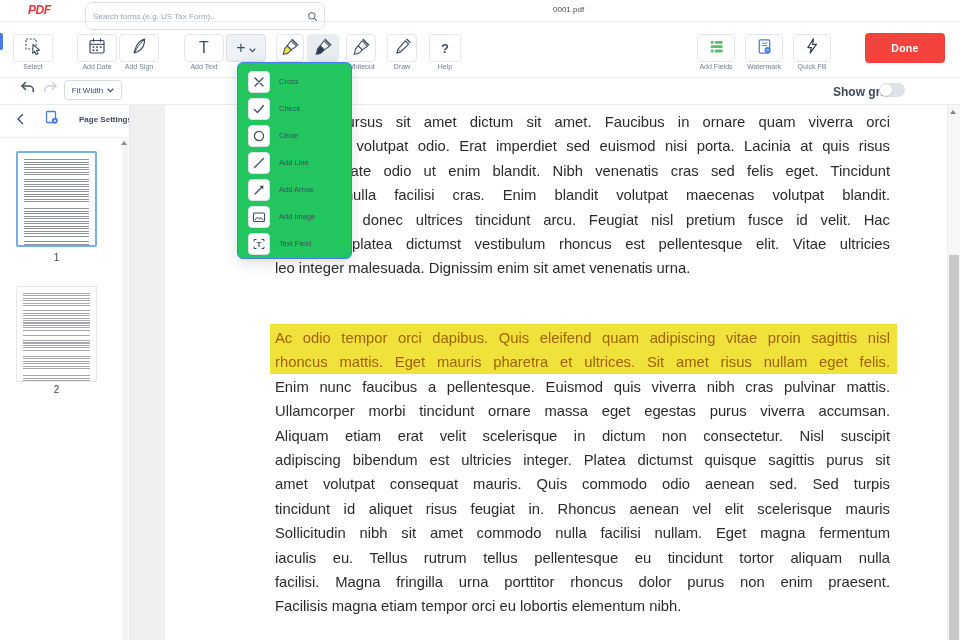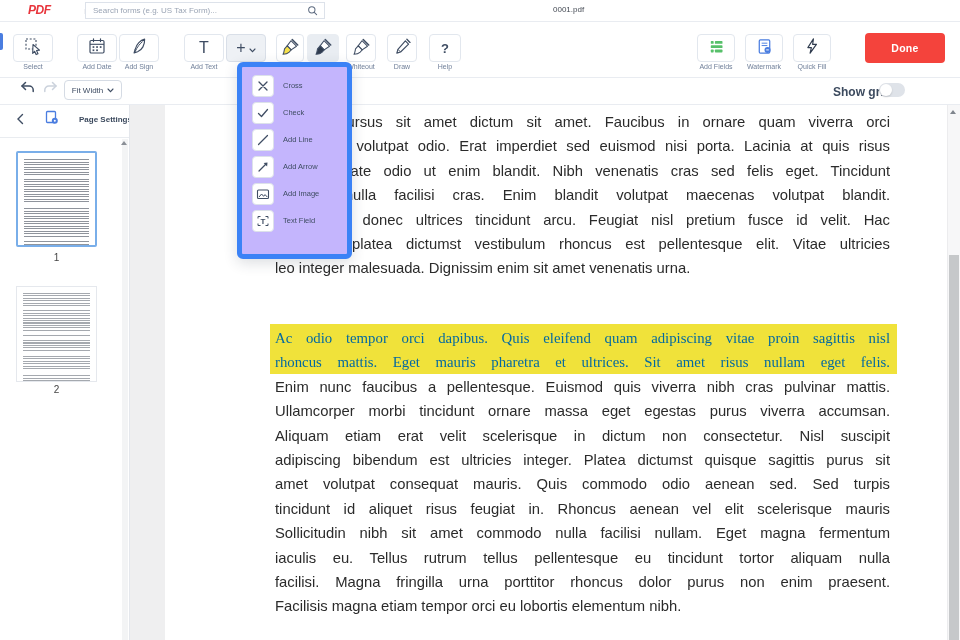--- a/index.html
+++ b/index.html
@@ -6,21 +6,21 @@
   body { font-family:"Liberation Sans", sans-serif; background:#fff; }
   .app { position:relative; width:960px; height:640px; overflow:hidden; background:#fff; }
   .abs { position:absolute; }
   .hline { position:absolute; left:0; width:960px; height:1px; background:#e9ecf1; }
   .vline { position:absolute; width:1px; background:#e4e7ec; }
 
   
   .logo { left:28px; top:3px; display:flex; align-items:baseline; cursor:pointer;gap:33px; }
   .logo-pdf { color:#e8353c; font-weight:800; font-style:italic; font-size:12px; letter-spacing:-0.5px; }
   .logo-liner { color:#3a4556; font-weight:700; font-size:6.5px; margin-left:1px; }
-  .search-box { left:85px; top:2px; width:240px; height:17px; border:1px solid #dde2ea; border-radius:0; background:#fff; display:flex; align-items:center; }
+  .search-box { left:85px; top:2px; width:240px; height:28px; border:1px solid #dde2ea; border-radius:7px; background:#fff; display:flex; align-items:center; }
   .search-input { border:0; outline:0; flex:1; font-size:8px; color:#3c4a5e; padding-left:7px; font-family:"Liberation Sans",sans-serif; background:transparent; }
   .search-input::placeholder { color:#9aa4b4; }
   .doc-title { left:553px; top:5px; font-size:8px; color:#454b55; }
 
   
   .tbtn { position:absolute; top:34px; height:28px; background:#fff; border:1px solid #e2e7ee; border-radius:4px; display:flex; align-items:center; justify-content:center; cursor:pointer; }
   .tbtn.active { background:#e9edf2; border-color:#e9edf2; }
   .tbtn.subtle { background:#eef1f5; border-color:#d9dfe8; }
   .tlabel { position:absolute; top:63px; font-size:7px; color:#71809a; width:64px; text-align:center; }
   .glyphT { font-size:16px; font-weight:500; color:#3f4d63; }
@@ -32,37 +32,37 @@
   
   .undo-btn { left:18px; top:81px; width:20px; height:18px; display:flex; align-items:center; justify-content:center; cursor:pointer; }
   .redo-btn { left:40px; top:81px; width:20px; height:18px; display:flex; align-items:center; justify-content:center; cursor:pointer; }
   .fitw { left:64px; top:80px; width:58px; height:20px; border:1px solid #d5dbe4; border-radius:4px; display:flex; align-items:center; justify-content:center; gap:4px; font-size:8px; color:#3f4d63; cursor:pointer; background:#fff; }
   .hint { left:130px; top:102px; font-size:8px; color:#97a1b2; white-space:nowrap; }
   .showgrid-label { left:833px; top:85px; font-size:12px; font-weight:700; color:#3c4a5e; }
   .toggle { left:879px; top:83px; width:26px; height:14px; background:#dfe3e9; border-radius:7px; cursor:pointer; }
   .toggle .knob { position:absolute; left:1px; top:1px; width:12px; height:12px; border-radius:50%; background:#fff; box-shadow:0 1px 2px rgba(0,0,0,.15); }
 
   
-  .menu { left:237px; top:62px; width:115px; height:197px; background:#c4b5fd; border:5px solid #3b82f6; border-radius:6px; box-shadow:0 4px 14px rgba(40,50,70,.16); z-index:50; padding-top:5px; }
+  .menu { left:237px; top:62px; width:115px; height:197px; background:#22c55e; border:1px solid #3b82f6; border-radius:6px; box-shadow:0 4px 14px rgba(40,50,70,.16); z-index:50; padding-top:5px; }
   .menu-item { height:27px; display:flex; align-items:center; cursor:pointer; }
   .mi-icon { width:22px; height:22px; border:1px solid #dce1ea; border-radius:4px; margin-left:10px; display:flex; align-items:center; justify-content:center; background:#fff; }
   .mi-label { margin-left:9px; font-size:7.5px; color:#3f4d63; }
   .thumb { background:#fff; cursor:pointer; padding:6px 6px; overflow:hidden; }
   .thumb.sel { border:2px solid #79aee9; border-radius:2px; }
   .thumb.unsel { border:1px solid #dfe3e9; }
   .mini-par { width:100%; margin-bottom:4px; background:repeating-linear-gradient(to bottom,#8f949c 0px,#8f949c 1px,transparent 1px,transparent 2.5px); }
   .pagenum { width:81px; text-align:center; font-size:10px; color:#444; }
 
   
   .canvas { left:130px; top:105px; width:830px; height:535px; background:#efeff0; }
   .pdf-page { position:absolute; left:35px; top:0; width:783px; height:535px; background:#fff; }
   .para { position:absolute; left:110px; width:615px; font-size:14.8px; line-height:24.4px; color:#2b2b2b; }
   .pline { text-align:justify; text-align-last:justify; white-space:normal; position:relative; z-index:1; }
   .pline.last { text-align:right; text-align-last:left; }
-  .pline.hl { color:#0369a1;font-family:Liberation Serif, serif; }
+  .pline.hl { color:#a16207; }
   .hl-band { position:absolute; left:-5px; top:-2px; width:627px; height:50px; background:#f0e23a; z-index:0; cursor:pointer; }
 
   
   .sb-track { background:#f3f4f5; }
   .arrow-up { width:0; height:0; border-left:3.5px solid transparent; border-right:3.5px solid transparent; border-bottom:4.5px solid #8a8f96; }
   .main-scroll-track { position:absolute; left:817px; top:0; width:13px; height:535px; background:#f7f7f8; border-left:1px solid #ececee; }
   .main-scroll-thumb { position:absolute; left:819px; top:150px; width:10px; height:385px; background:#c6c8ca; cursor:pointer; }
 </style>
 </head>
 <body>
@@ -341,20 +341,28 @@
       <span class="mi-icon">
           <svg width="14" height="14" viewBox="0 0 14 14">
             <path d="M2.5 7.5 L5.5 10.5 L11.5 3.5" fill="none" stroke="#3f4d63" stroke-width="1.3" stroke-linecap="round" stroke-linejoin="round"></path>
           </svg>
         </span>
       <span class="mi-label">Check</span>
     </div>
     <div class="menu-item">
       <span class="mi-icon">
           <svg width="14" height="14" viewBox="0 0 14 14">
+            <circle cx="7" cy="7" r="4.6" fill="none" stroke="#3f4d63" stroke-width="1.3"></circle>
+          </svg>
+        </span>
+      <span class="mi-label">Circle</span>
+    </div>
+    <div class="menu-item">
+      <span class="mi-icon">
+          <svg width="14" height="14" viewBox="0 0 14 14">
             <path d="M2.5 11.5 L11.5 2.5" stroke="#3f4d63" stroke-width="1.2" stroke-linecap="round"></path>
           </svg>
         </span>
       <span class="mi-label">Add Line</span>
     </div>
     <div class="menu-item">
       <span class="mi-icon">
           <svg width="14" height="14" viewBox="0 0 14 14">
             <path d="M3 11 L9.5 4.5" stroke="#3f4d63" stroke-width="1.2" stroke-linecap="round"></path>
             <path d="M7.6 2.9 L11.5 2.5 L11.1 6.4 Z" fill="#3f4d63"></path>

